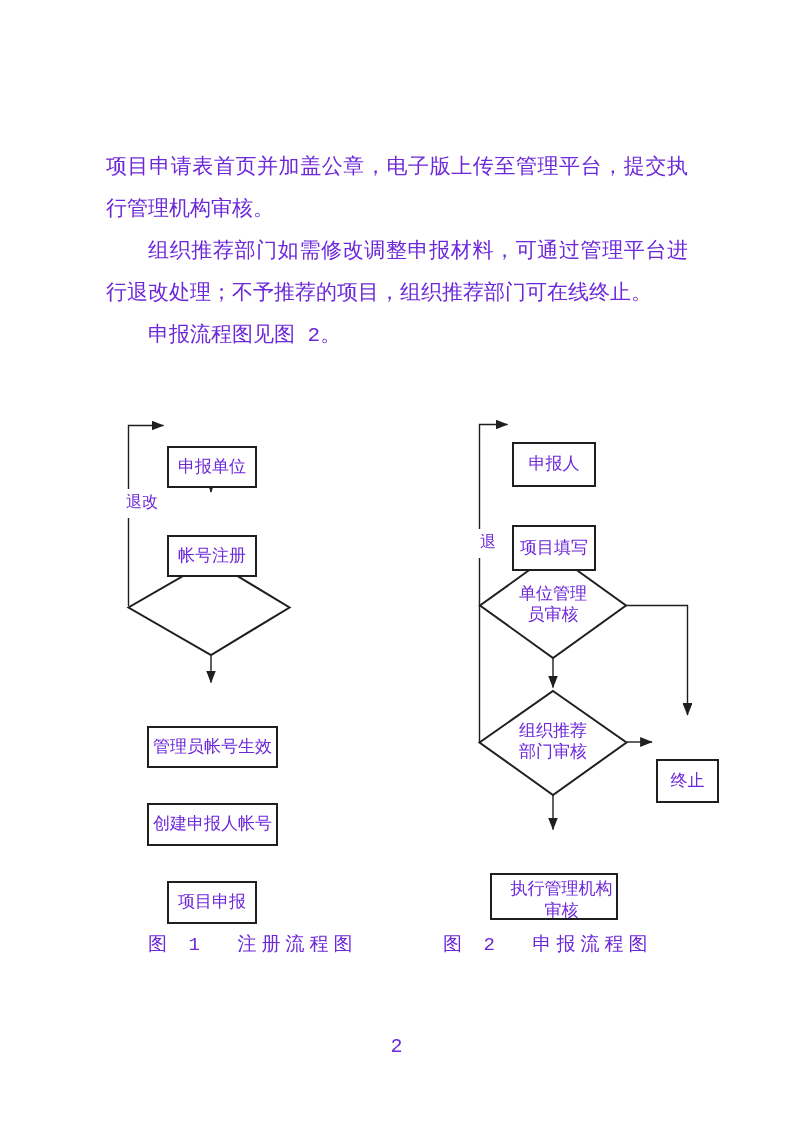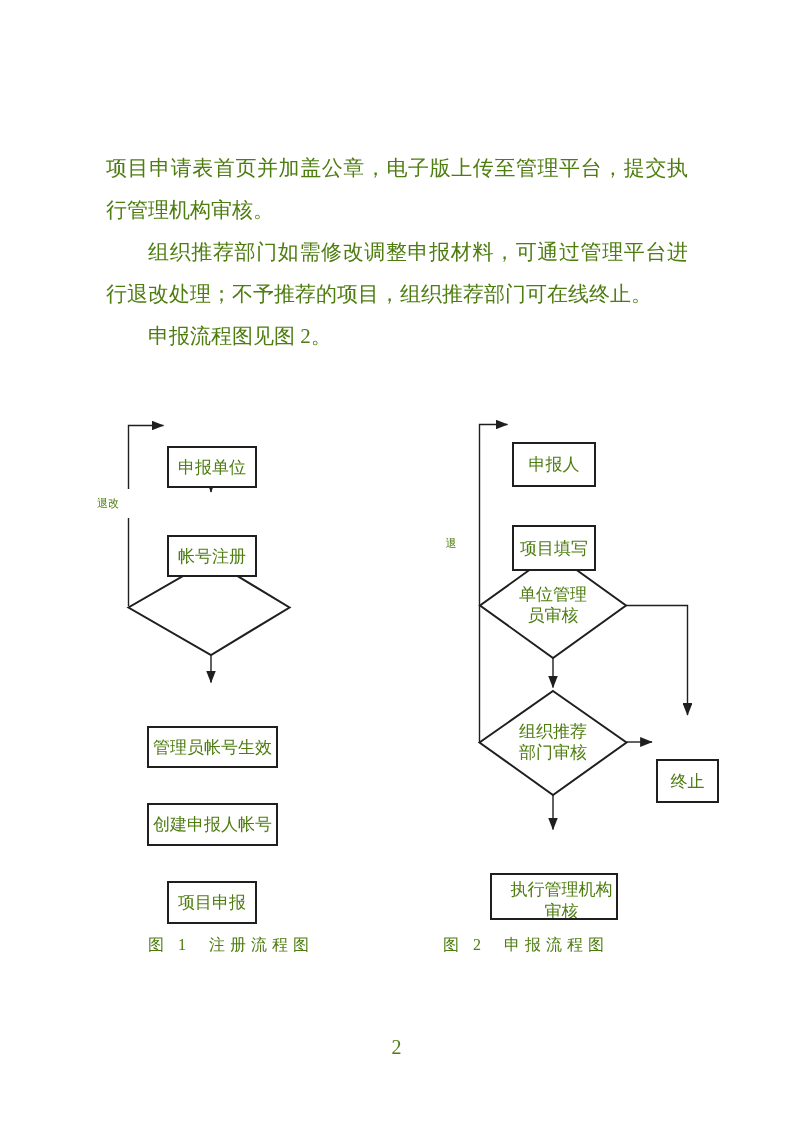--- a/index.html
+++ b/index.html
@@ -1,20 +1,20 @@
 <!DOCTYPE html>
 <html><head>
 <meta charset="utf-8">
 <style>
   html,body { margin:0; padding:0; background:#ffffff; }
   .page {
     position:relative; width:793px; height:1122px; margin:0 auto;
     background:#ffffff; overflow:hidden;
-    font-family:Liberation Serif, serif;
-    color:#4d7c0f;
+    font-family:Liberation Mono, monospace;
+    color:#6d28d9;
   }
   
   .body-text {
     position:absolute; left:106px; top:147px; width:582px;
     font-size:21px; line-height:42px;
     text-align:justify; text-justify:inter-character;
   }
   .body-text p { margin:0; }
   .body-text p.indent { text-indent:42px; }
 
@@ -31,25 +31,25 @@
     white-space:normal; overflow:hidden;
     align-items:flex-start; padding-top:4px; line-height:22px;
   }
   .node.final .wrap { width:124px; }
 
   .dlabel {
     position:absolute; width:160px; text-align:center;
     font-size:17px; line-height:21px;
   }
   .edge-label {
-    position:absolute; background:#ffffff; font-size:11px;
-    line-height:21px; text-align:center; padding:4px 2px;
+    position:absolute; background:#ffffff; font-size:16px;
+    line-height:21px; text-align:left; padding:4px 2px;margin-left:40px;
   }
   .caption {
-    position:absolute; top:932px; font-size:16px; line-height:26px;
+    position:absolute; top:932px; font-size:19px; line-height:26px;
     letter-spacing:5px; white-space:pre;
   }
   .page-number {
     position:absolute; left:0; top:1036px; width:100%;
     text-align:center; font-size:20px; line-height:22px;
   }
   svg.wires { position:absolute; left:0; top:0; pointer-events:none; }
 </style>
 </head>
 <body>

